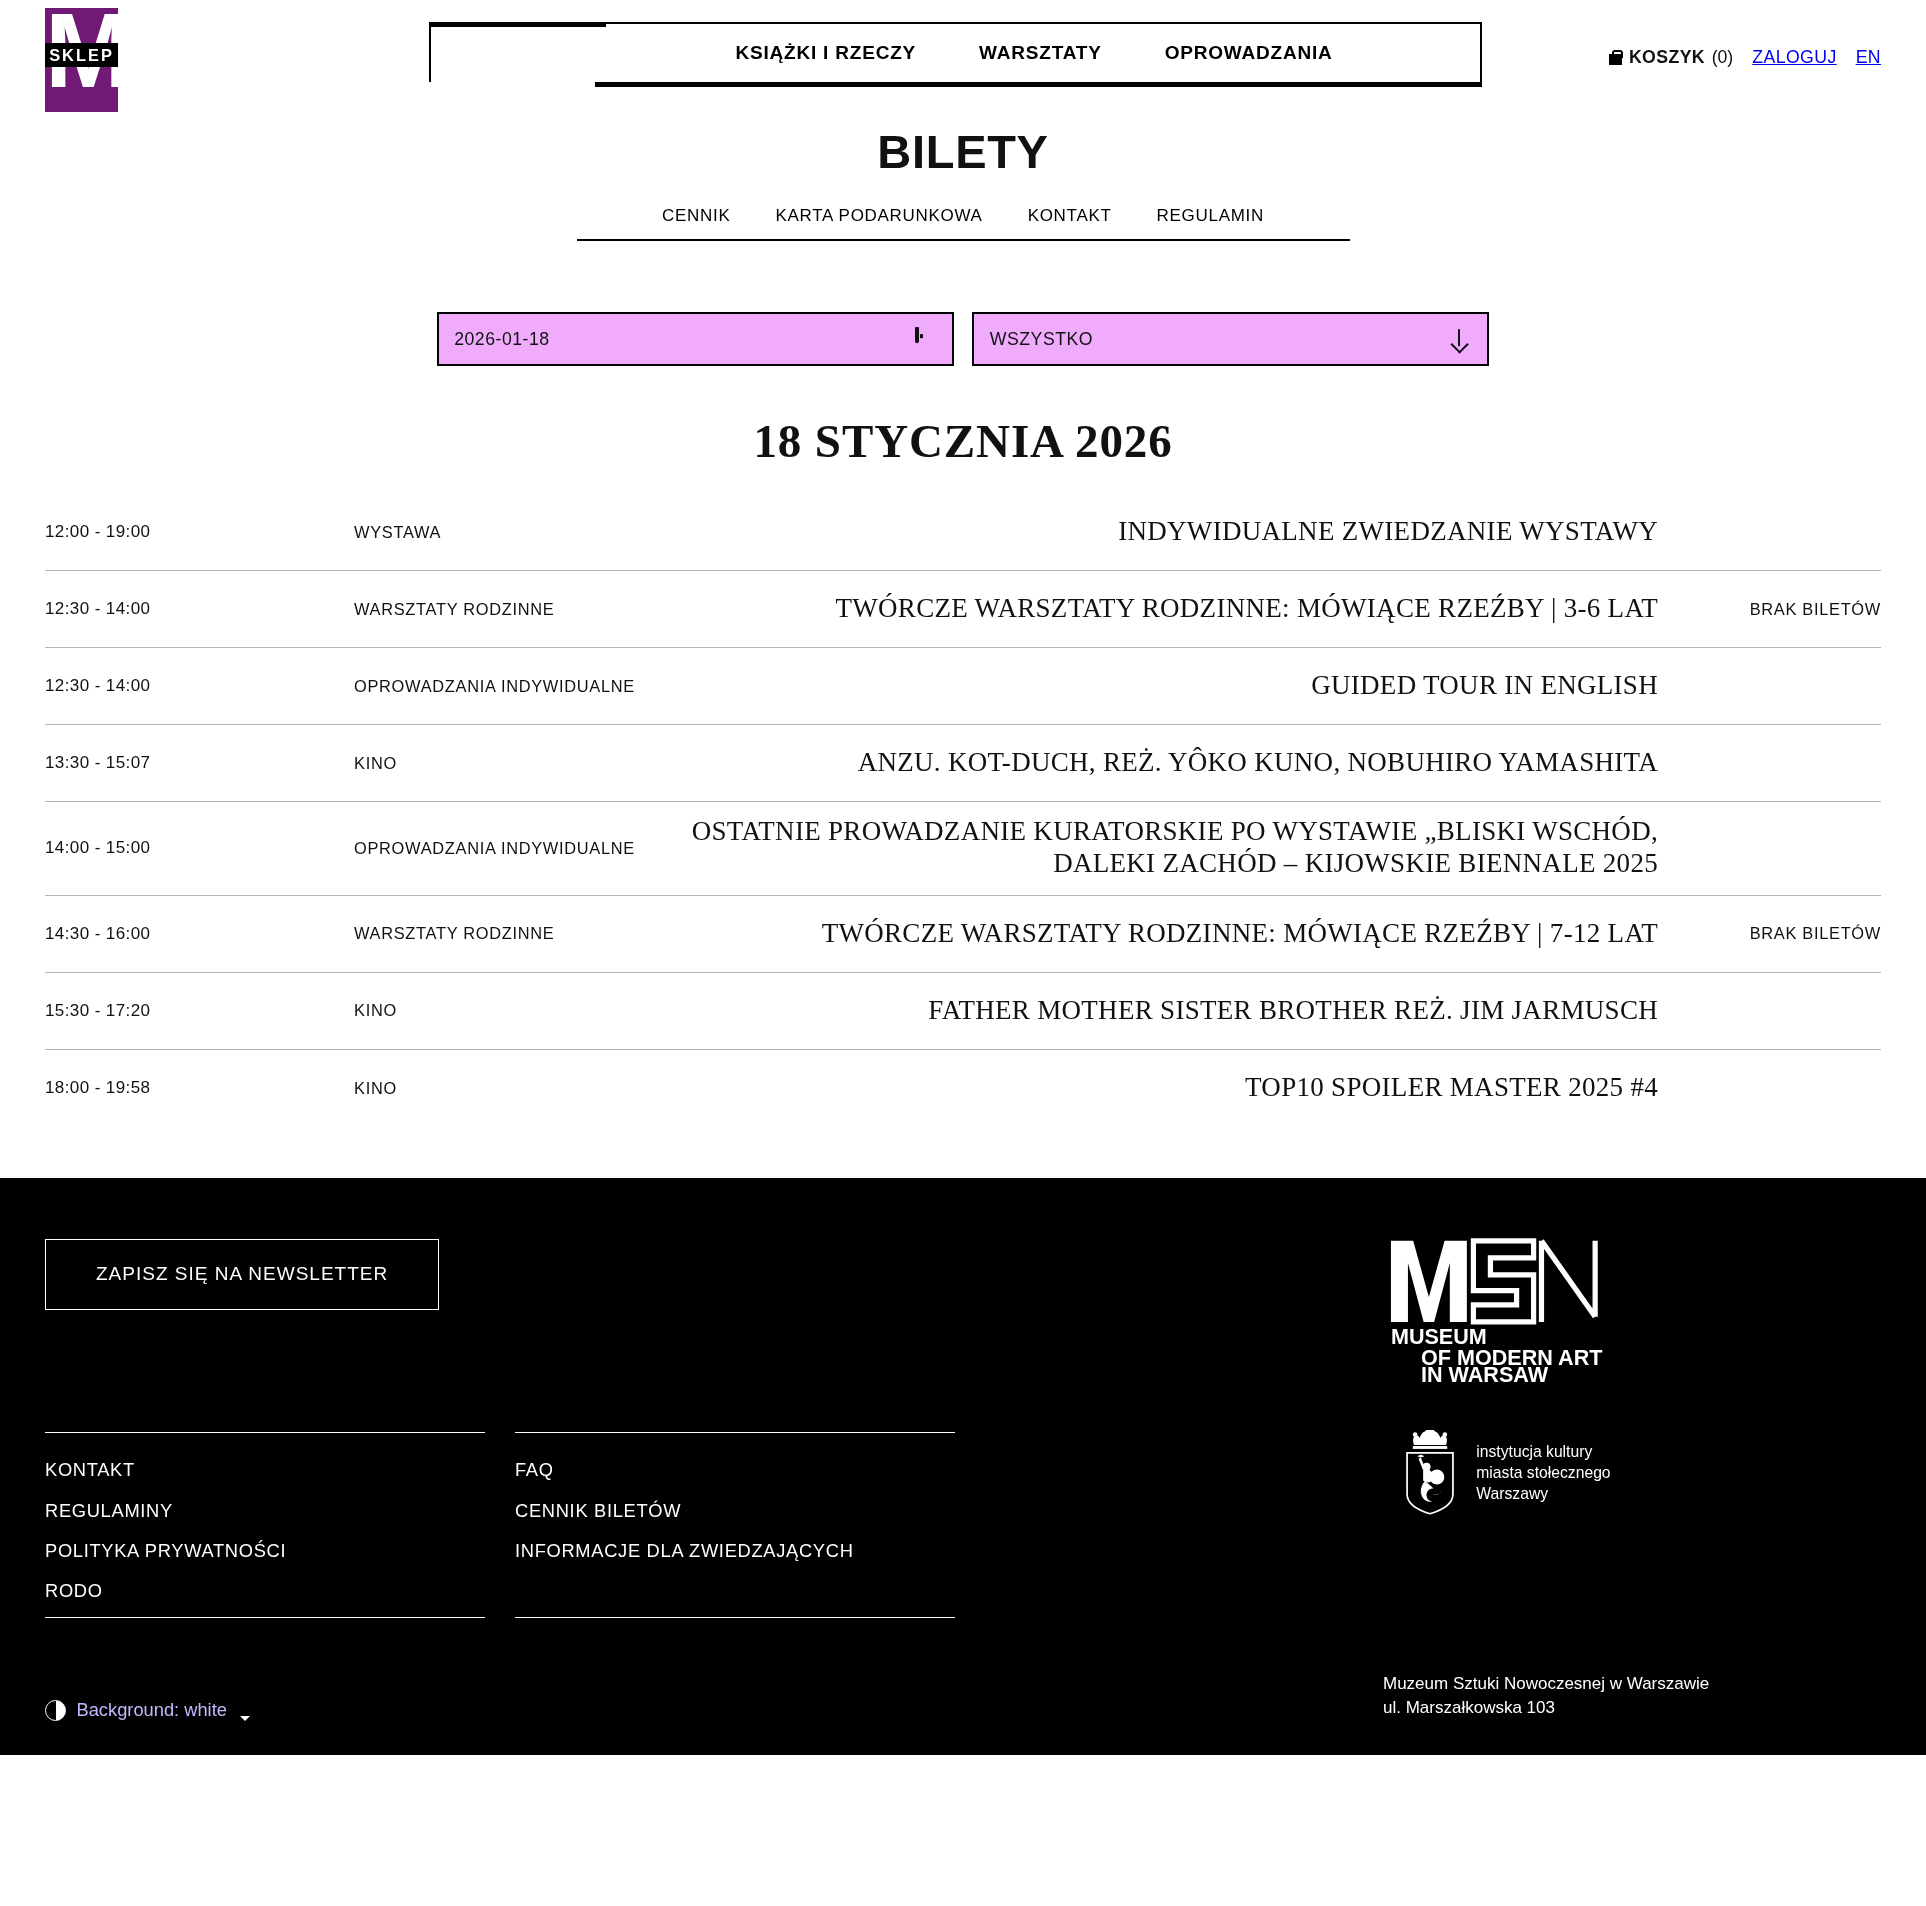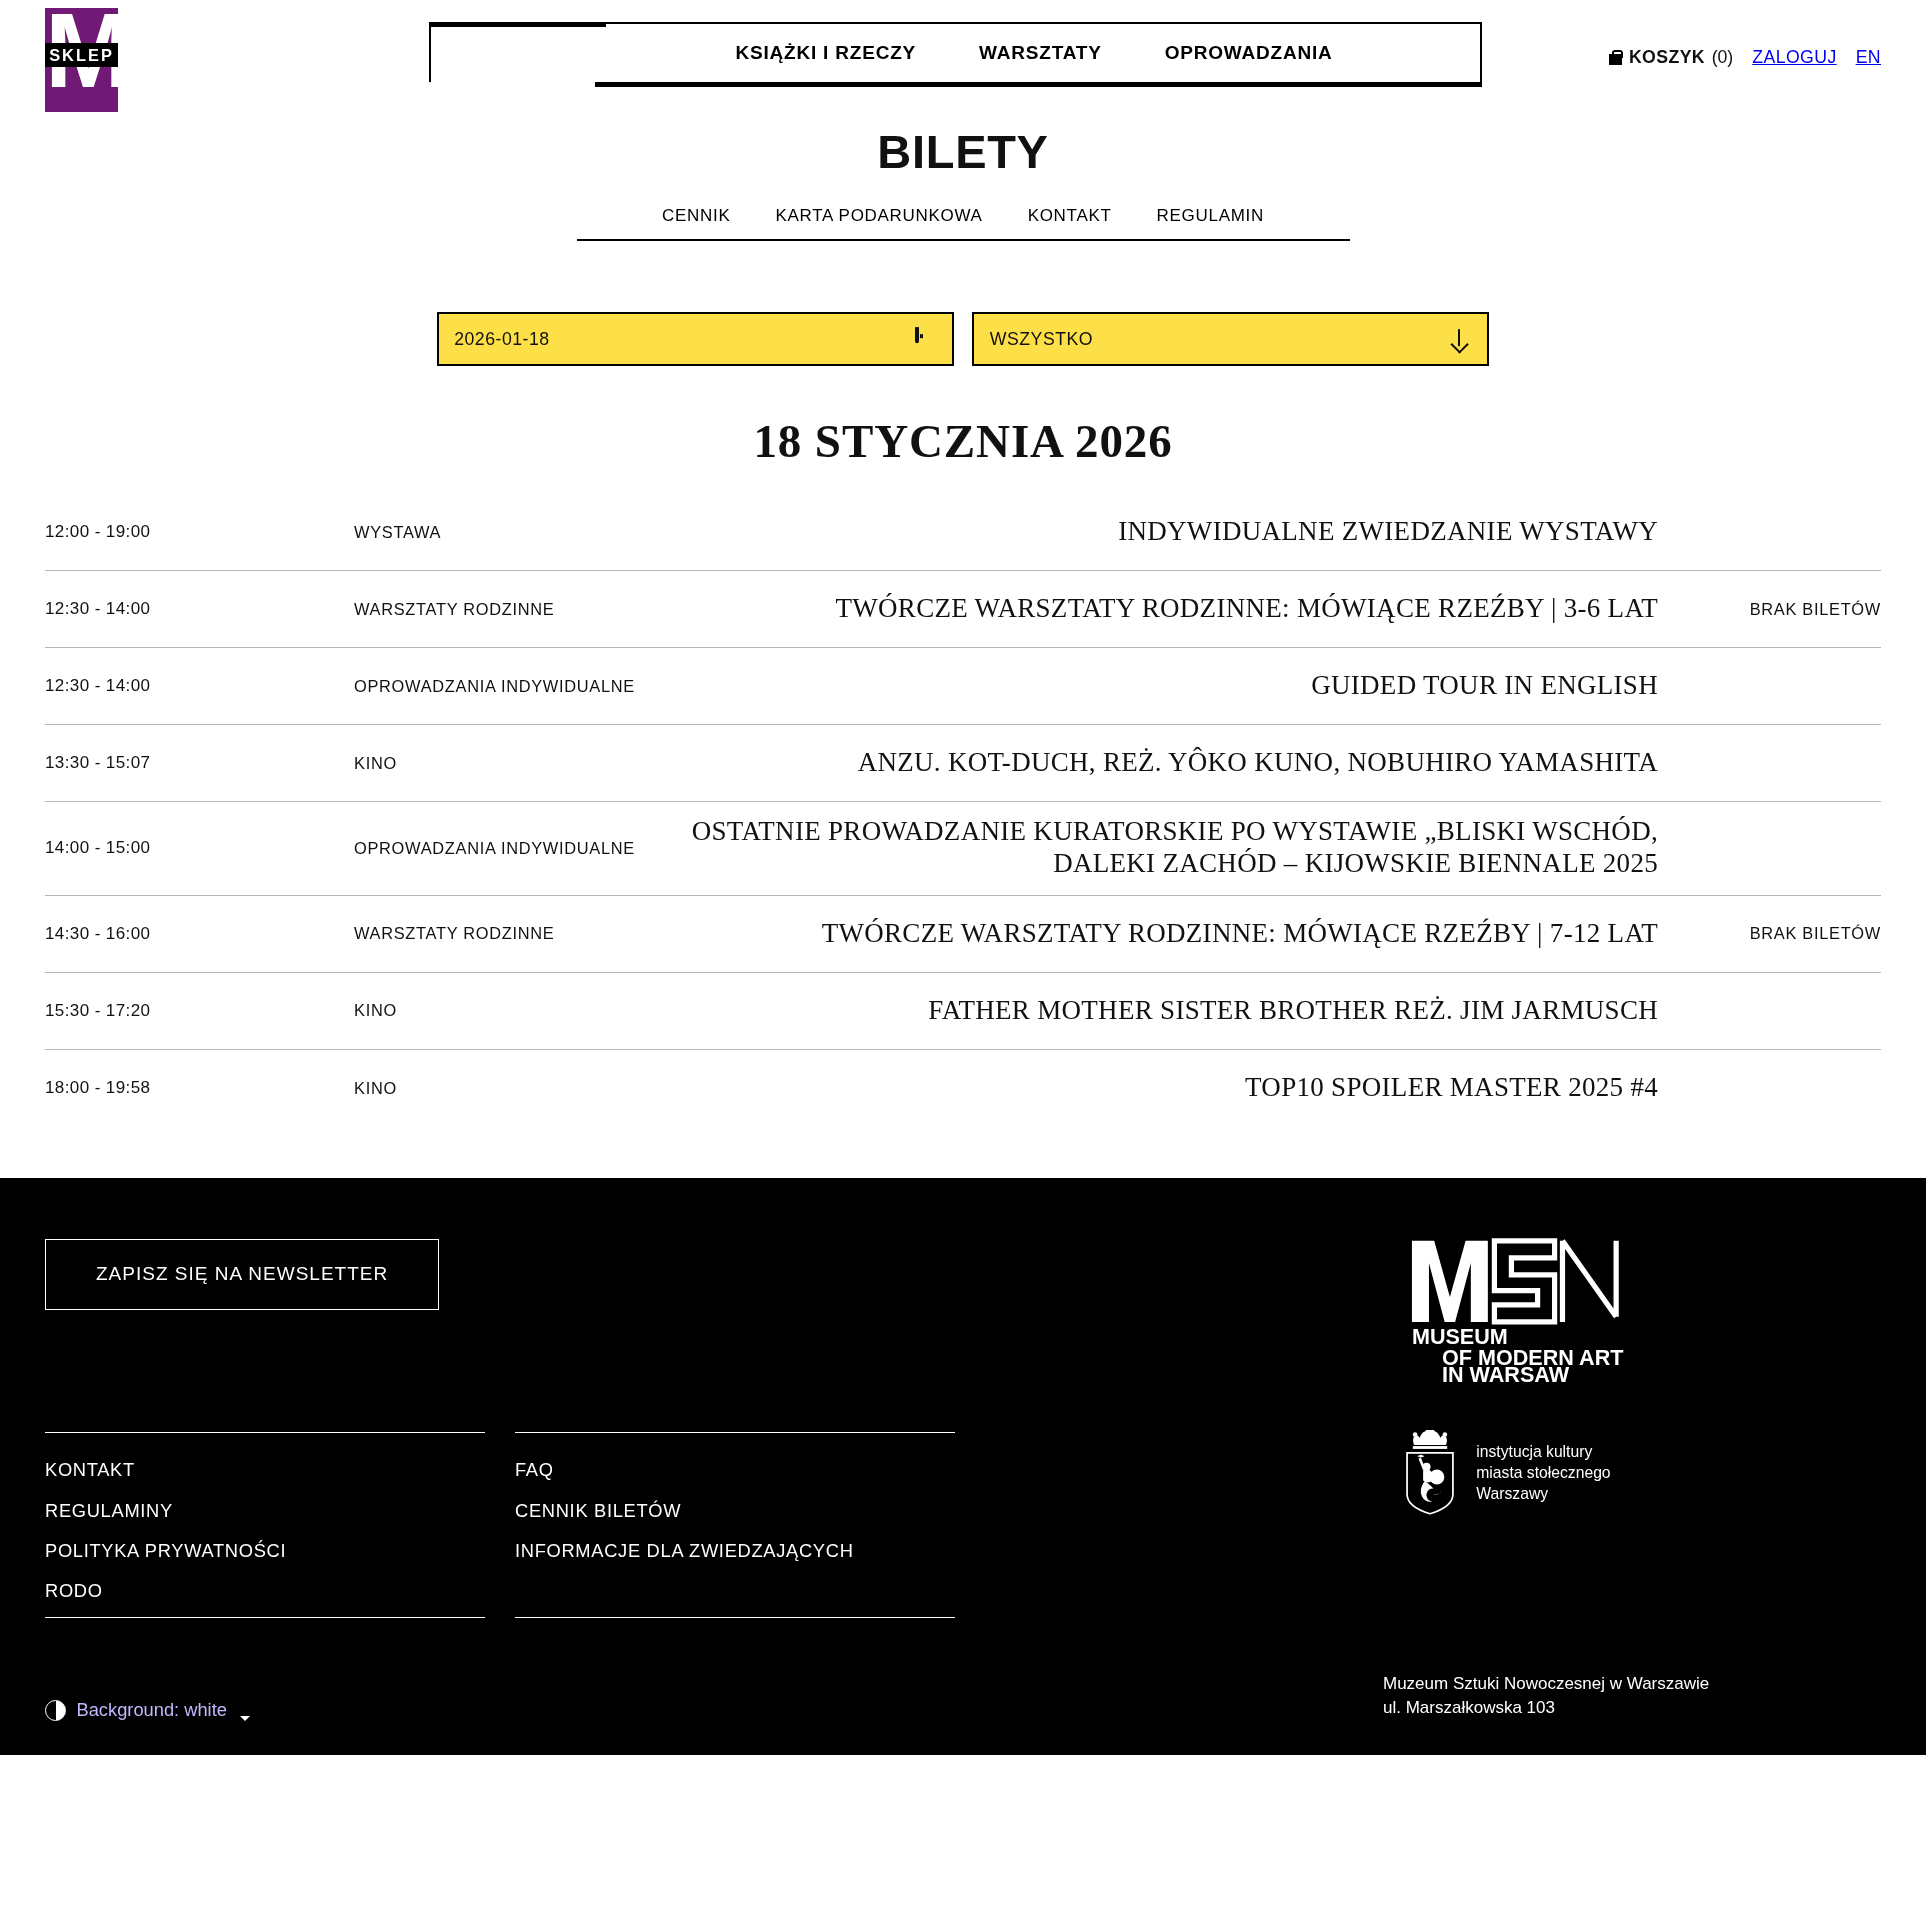--- a/index.html
+++ b/index.html
@@ -177,21 +177,21 @@
     display: flex;
     gap: 18.3px;
   }
   .field {
     position: relative;
     height: 54px;
     border: 2px solid #000;
     display: flex;
     align-items: center;
     padding: 0 15.7px;
-    background: #fde047;
+    background: #f0abfc;
     cursor: pointer;
   }
   .field-date { width: 518px; }
   .field-select { width: 518px; }
   .field-value {
     font-size: 17.7px;
     letter-spacing: 0.5px;
     color: #111;
   }
   .field-icon {
@@ -373,21 +373,21 @@
 
   
   .footer-right {
     position: absolute;
     right: 45px;
     top: 56px;
     width: 498px;
   }
   .msn-logo {
     width: 216px;
-    margin-left: 25px;
+    margin-left: 4px;
   }
   .instytucja {
     display: flex;
     align-items: center;
     gap: 17px;
     margin-top: 43px;
     margin-left: 18.3px;
   }
   .instytucja-text {
     font-size: 15.7px;

